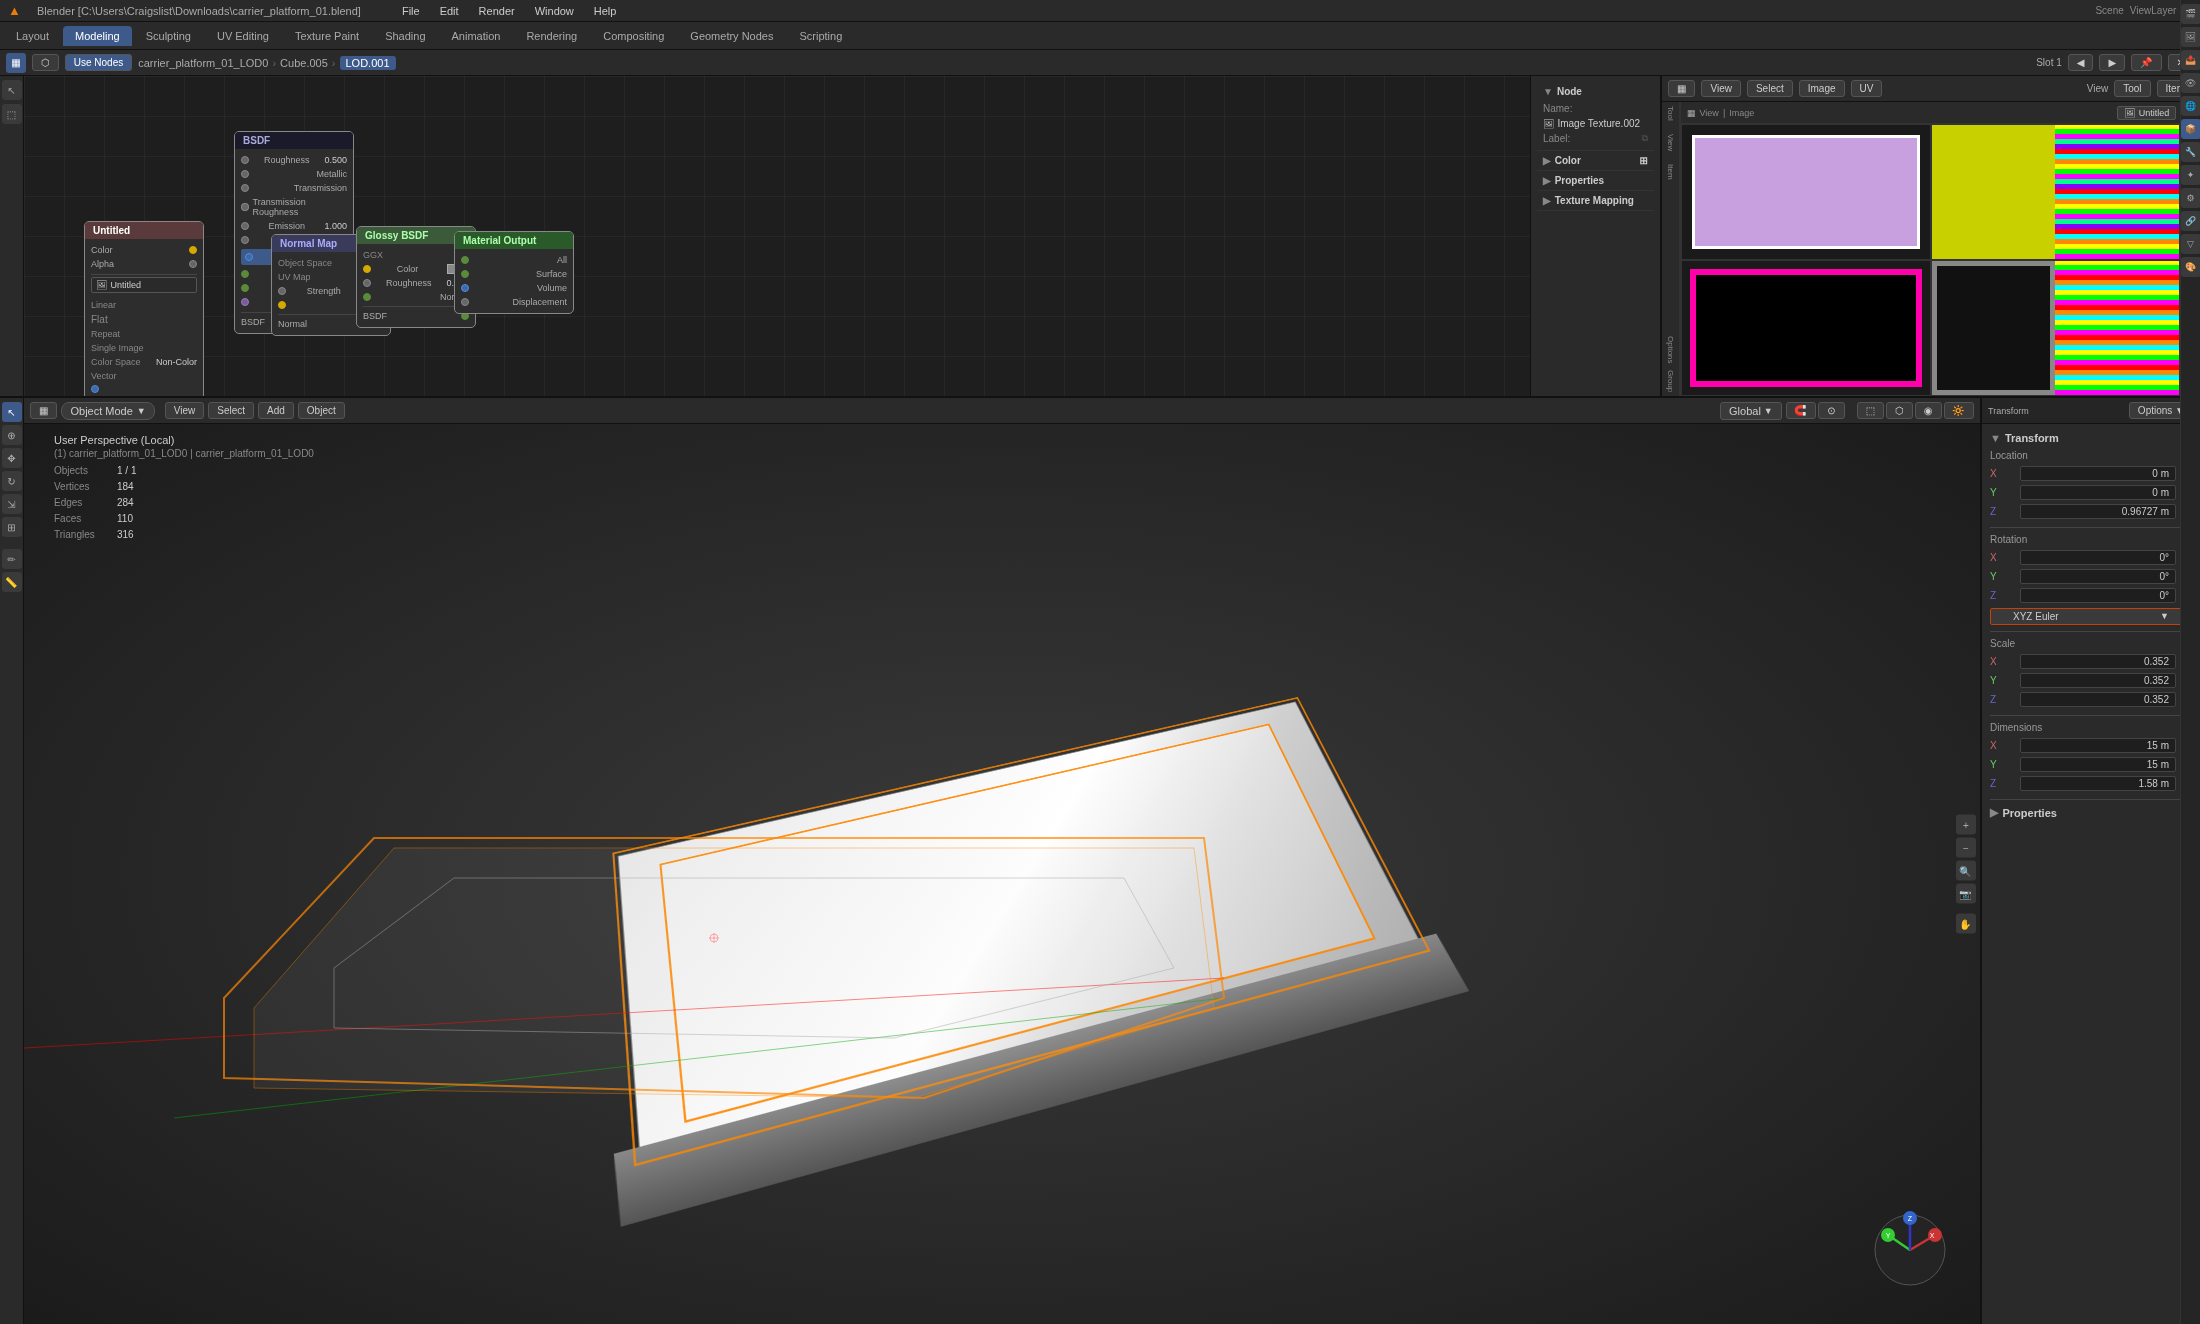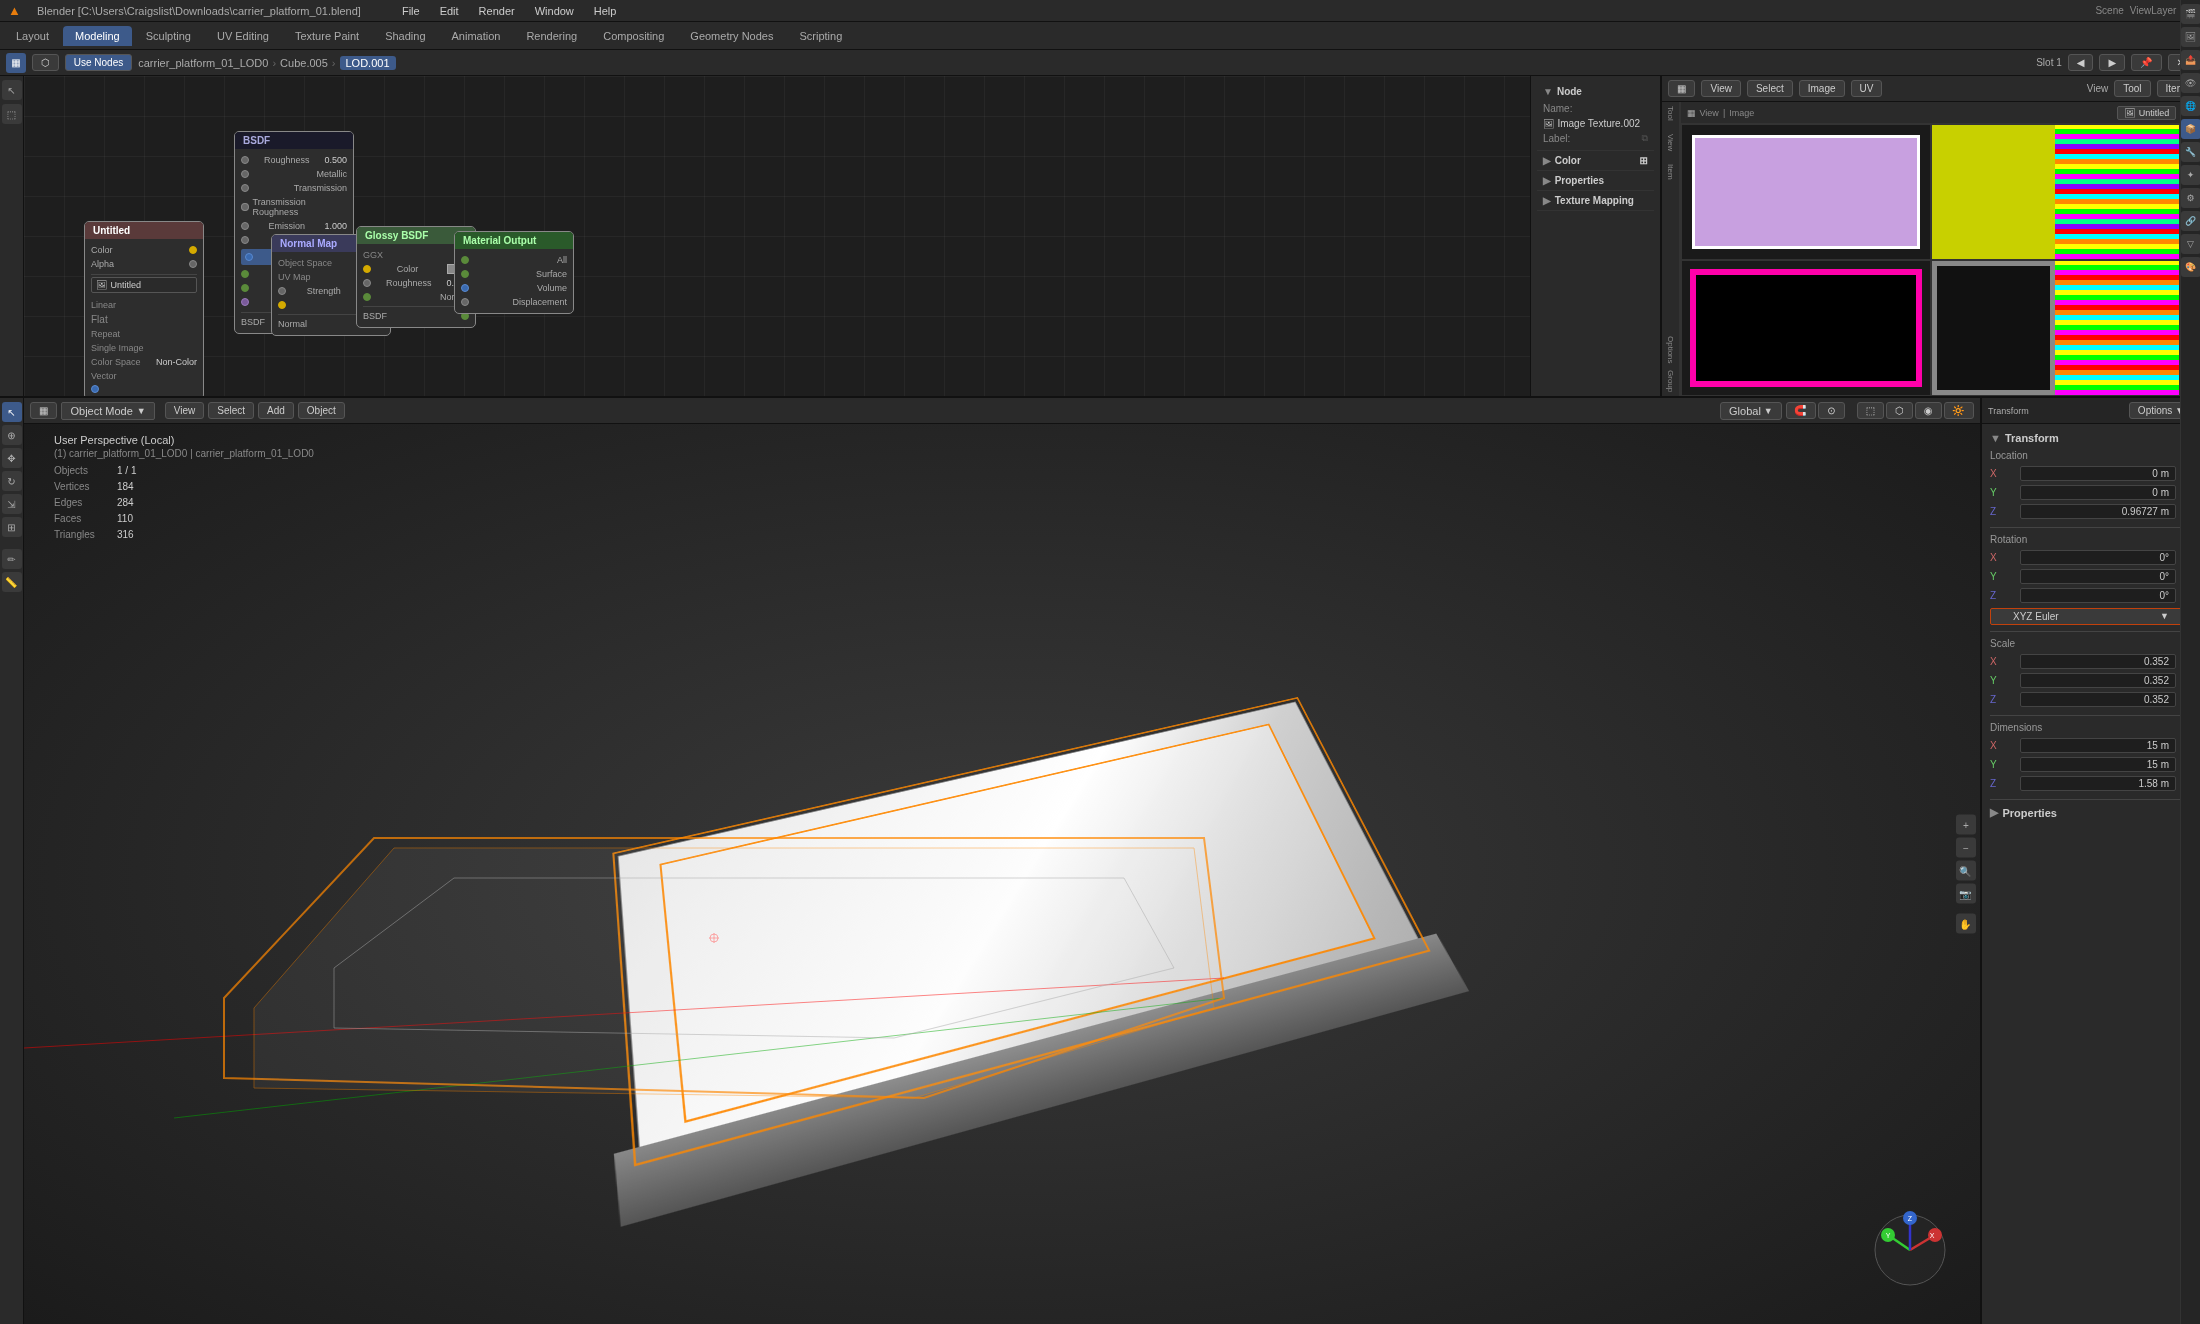--- a/index.html
+++ b/index.html
@@ -770,21 +770,21 @@
       <div class="tool-btn">📏</div>
       <div style="flex:1;"></div>
 
     </div>
 
     <div class="viewport-3d">
 
       <div class="viewport-header">
         <div style="display:flex; align-items:center; gap:4px;">
           <span class="btn-sm">▦</span>
-          <div style="background:#3a3a3a; border:1px solid #555; border-radius:2px; padding:2px 8px; display:flex; align-items:center; gap:4px; cursor:pointer;">
+          <div style="background:#3a3a3a; border:1px solid #555; border-radius:8px; padding:2px 8px; display:flex; align-items:center; gap:4px; cursor:pointer;">
             <span>Object Mode</span>
             <span style="font-size:9px;">▼</span>
           </div>
         </div>
         <div style="display:flex; gap:4px; margin-left:4px;">
           <span class="btn-sm">View</span>
           <span class="btn-sm">Select</span>
           <span class="btn-sm">Add</span>
           <span class="btn-sm">Object</span>
         </div>

